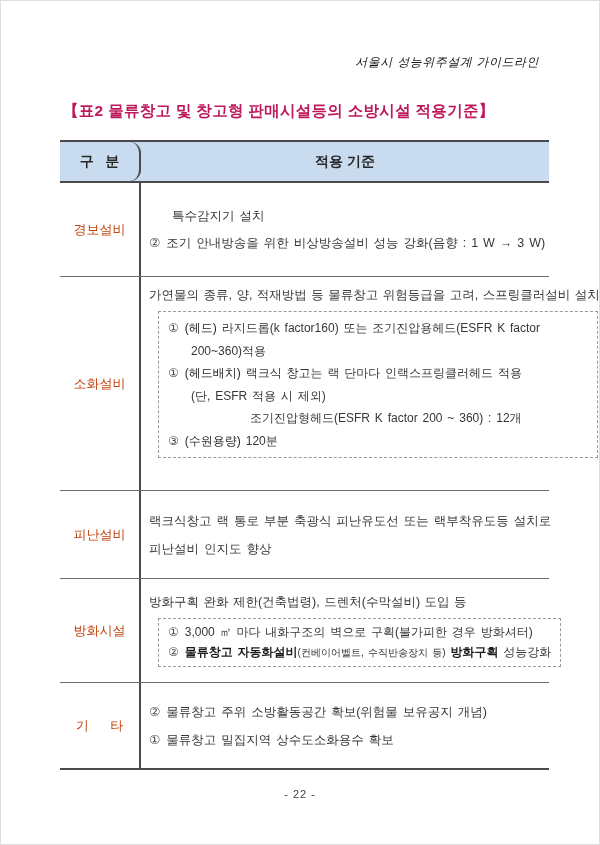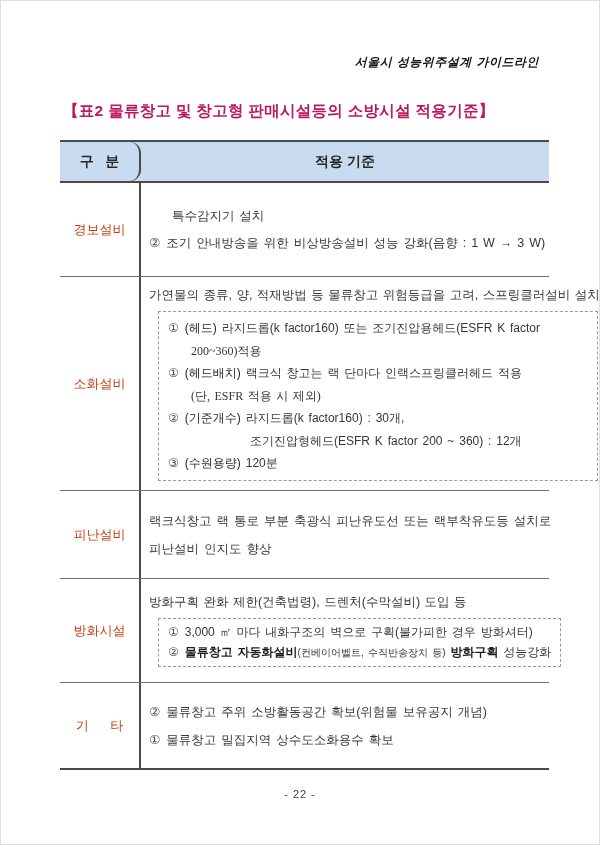--- a/index.html
+++ b/index.html
@@ -15,21 +15,21 @@
     width:600px;height:845px;
     background:#ffffff;
     border:1px solid #dedede;
     font-family:"Liberation Sans","DejaVu Sans",sans-serif;
     color:var(--text);
     overflow:hidden;
   }
   .watermark{
     position:absolute;top:53px;right:60px;
     font-family:"DejaVu Serif","Liberation Serif",serif;
-    font-style:italic;font-weight:bold;
+    font-style:italic;font-weight:normal;
     font-size:12px;color:#141414;letter-spacing:.5px;
   }
   .doc-title{
     position:absolute;top:100px;left:62px;
     font-size:15.5px;font-weight:bold;color:#be185d;
     letter-spacing:.3px;white-space:pre;
   }
   .tbl{
     position:absolute;left:59px;top:139px;width:489px;
     border-top:2px solid var(--border-dark);
@@ -61,21 +61,21 @@
   }
   .cc.top{justify-content:flex-start;}
   .r1{min-height:94px;}
   .r2{min-height:214px;}
   .r3{min-height:88px;}
   .r4{min-height:104px;}
   .r5{min-height:85px;}
   .ln{line-height:27px;white-space:pre;word-spacing:1.5px;}
   .ln2{line-height:28px;}
   .mk{color:#4d4d4d;margin-right:6px;}
-  .ind1{padding-left:23px;font-family:Liberation Serif, serif;}
+  .ind1{padding-left:23px;}
   .ind2{padding-left:82px;}
   .box{
     border:1px dashed #9a9a9a;
     margin:6px 2px 0 9px;
     padding:5px 9px;
   }
   .box .ln{line-height:22.5px;font-size:12px;}
   .box4{margin-top:5px;padding:3px 9px;}
   .box4 .ln{line-height:20px;font-size:12px;}
   .hd{font-weight:normal;color:#1f1f1f;margin-right:5px;}
@@ -114,21 +114,20 @@
 
     <div class="trow r2">
       <div class="cl">소화설비</div>
       <div class="cc top">
         <div class="intro">가연물의 종류, 양, 적재방법 등 물류창고 위험등급을 고려, 스프링클러설비 설치</div>
         <div class="box">
           <div class="ln"><span class="mk">①</span><span class="hd">(헤드)</span><span>라지드롭(k factor160) 또는 조기진압용헤드(ESFR K factor</span></div>
           <div class="ln ind1"><span>200~360)적용</span></div>
           <div class="ln"><span class="mk">①</span><span class="hd">(헤드배치)</span><span>랙크식 창고는 랙 단마다 인랙스프링클러헤드 적용</span></div>
           <div class="ln ind1"><span>(단, ESFR 적용 시 제외)</span></div>
-          <div class="ln"><span class="mk">②</span><span class="hd">(기준개수)</span><span>라지드롭(k factor160) : 30개,</span></div>
           <div class="ln ind2"><span>조기진압형헤드(ESFR K factor 200 ~ 360) : 12개</span></div>
           <div class="ln"><span class="mk">③</span><span class="hd">(수원용량)</span><span>120분</span></div>
         </div>
       </div>
     </div>
 
     <div class="trow r3">
       <div class="cl">피난설비</div>
       <div class="cc">
         <div class="ln ln2"><span>랙크식창고 랙 통로 부분 축광식 피난유도선 또는 랙부착유도등 설치로</span></div>

